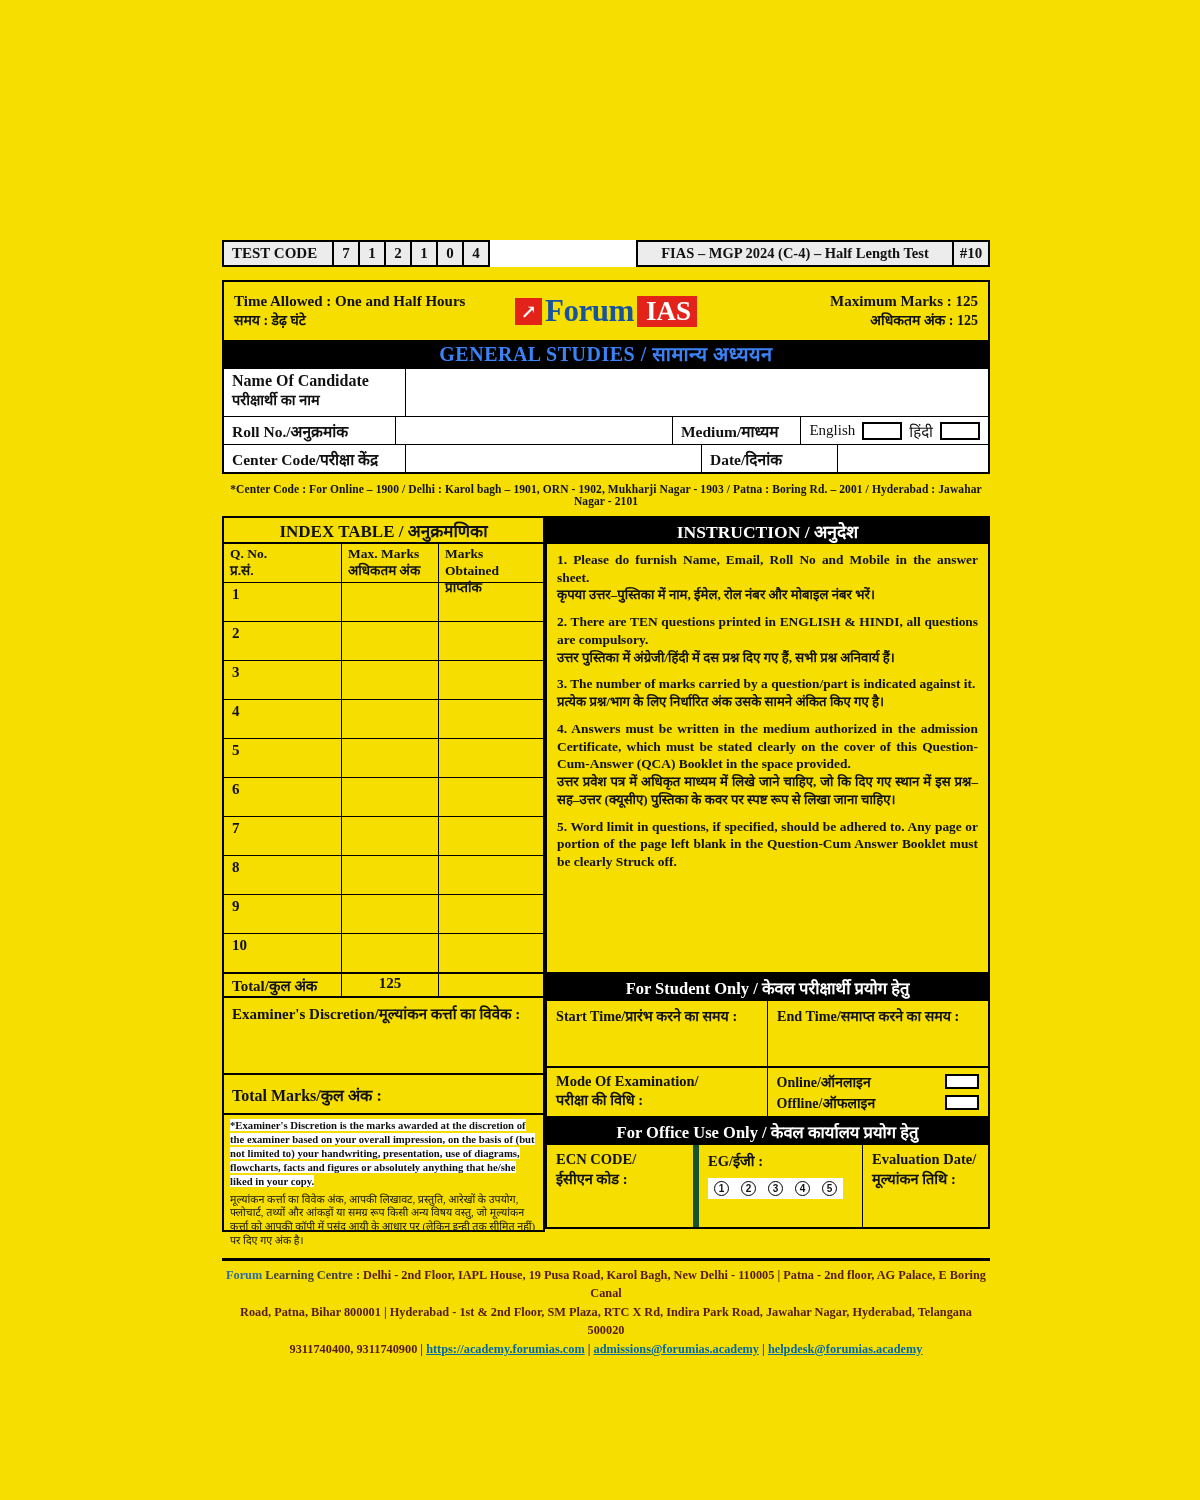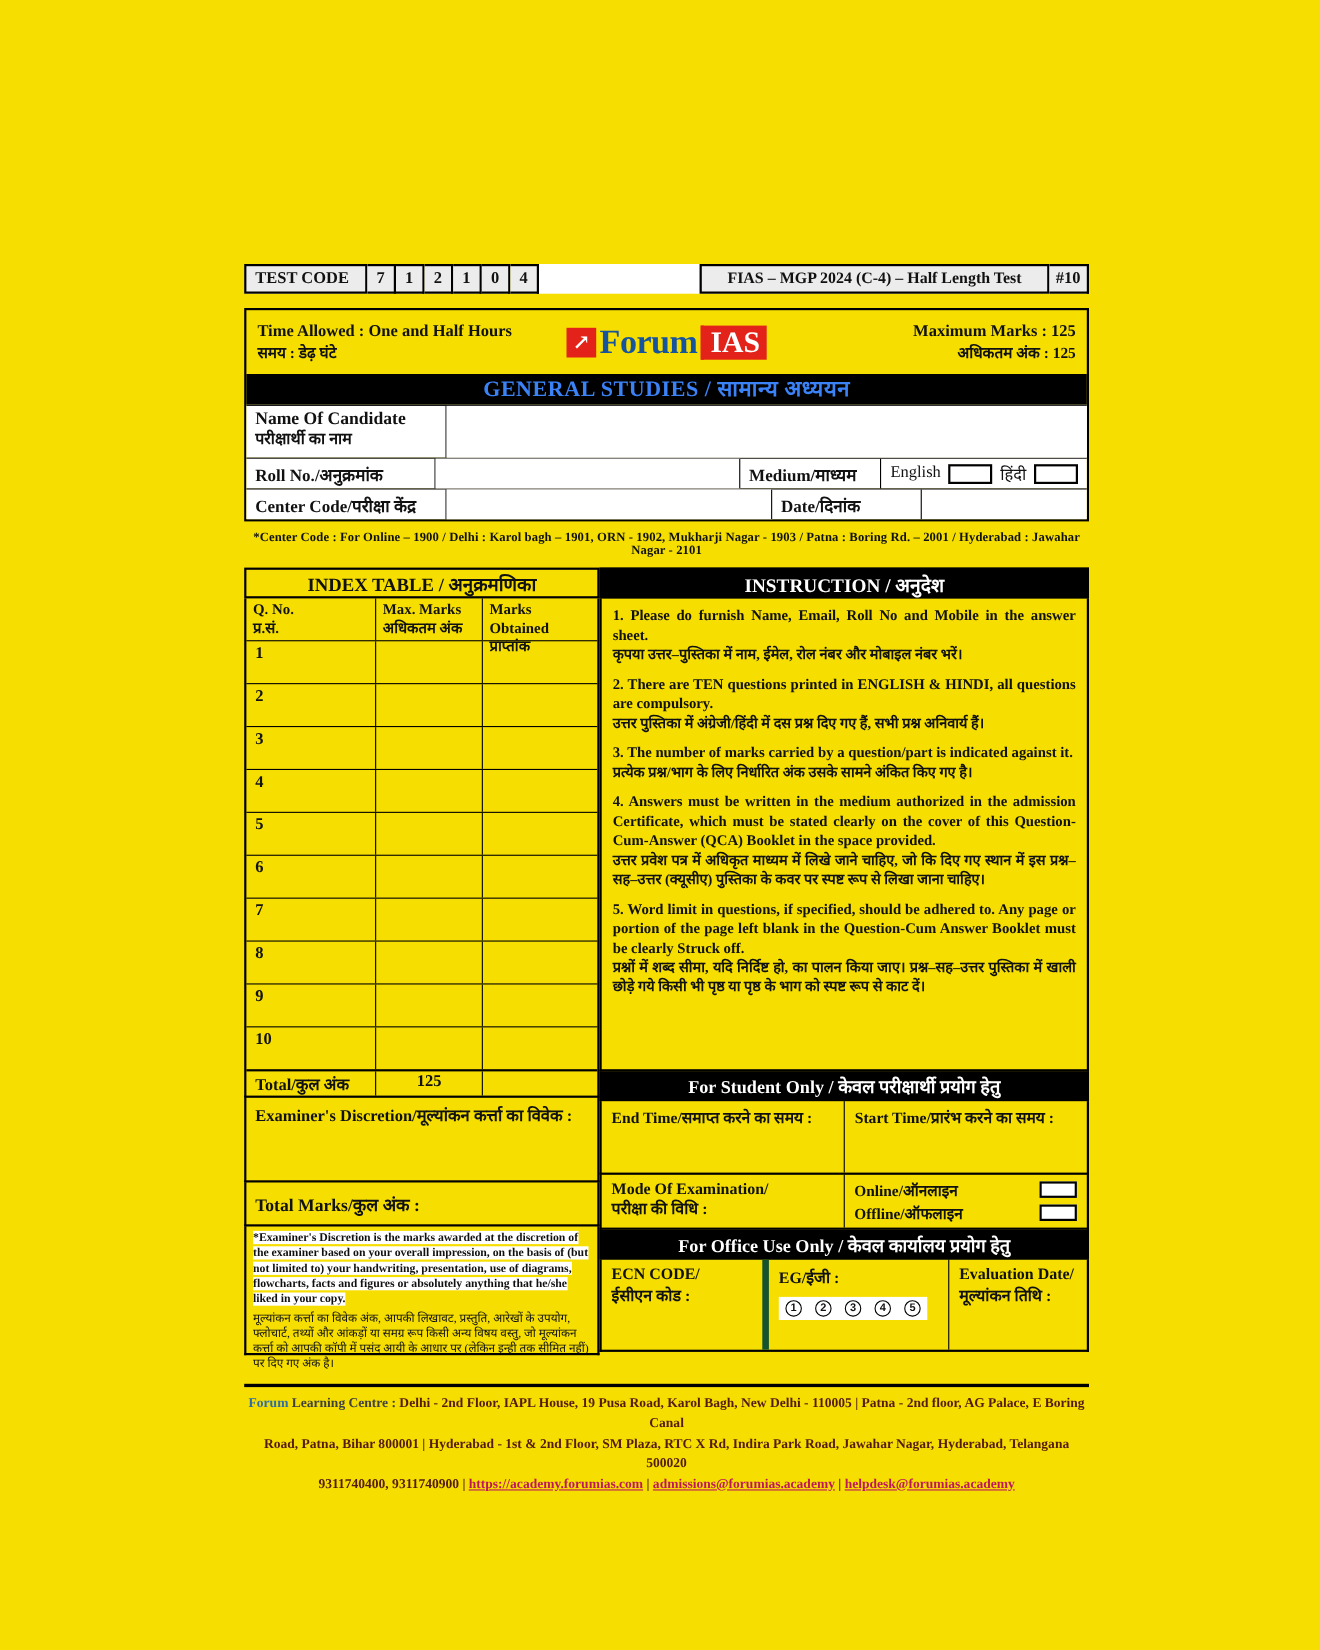--- a/index.html
+++ b/index.html
@@ -92,21 +92,21 @@
   .rc-ecn .eg{width:164px;border-right:1px solid #000;padding:5px 9px;font-weight:bold;font-size:14.5px;}
   .eg-strip{margin-top:8px;background:#FFF;display:flex;gap:12px;padding:3px 6px;width:fit-content;align-items:center;}
   .eg-circle{width:15px;height:15px;border:1.5px solid #000;border-radius:50%;font-size:10px;font-weight:bold;display:flex;align-items:center;justify-content:center;font-family:"Liberation Sans",sans-serif;}
   .rc-ecn .eval{flex:1;padding:5px 9px;font-weight:bold;font-size:14.5px;line-height:1.35;}
 
   
   .footer-line{margin-top:26px;border-top:3px solid #000;width:768px;}
   .footer{margin-top:5px;text-align:center;font-weight:bold;font-size:12.3px;color:#541b10;line-height:1.5;}
   .f-blue{color:#2e6da4;}
   .f-red{color:#404040;}
-  .f-link{text-decoration:underline;color:#be185d;}
+  .f-link{text-decoration:underline;color:#0369a1;}
 </style>
 </head>
 <body>
 
 <div class="content">
 
   <div class="testcode-row">
     <div class="tc-label">TEST CODE</div>
     <div class="tc-digit">7</div>
     <div class="tc-digit">1</div>
@@ -267,28 +267,27 @@
         <div class="instr-item">
           <div class="instr-en">3. The number of marks carried by a question/part is indicated against it.</div>
           <div class="instr-hi">प्रत्येक प्रश्न/भाग के लिए निर्धारित अंक उसके सामने अंकित किए गए है।</div>
         </div>
         <div class="instr-item">
           <div class="instr-en">4. Answers must be written in the medium authorized in the admission Certificate, which must be stated clearly on the cover of this Question-Cum-Answer (QCA) Booklet in the space provided.</div>
           <div class="instr-hi">उत्तर प्रवेश पत्र में अधिकृत माध्यम में लिखे जाने चाहिए, जो कि दिए गए स्थान में इस प्रश्न–सह–उत्तर (क्यूसीए) पुस्तिका के कवर पर स्पष्ट रूप से लिखा जाना चाहिए।</div>
         </div>
         <div class="instr-item">
           <div class="instr-en">5. Word limit in questions, if specified, should be adhered to. Any page or portion of the page left blank in the Question-Cum Answer Booklet must be clearly Struck off.</div>
-          <div class="instr-hi">प्रश्नों में शब्द सीमा, यदि निर्दिष्ट हो, का पालन किया जाए। प्रश्न–सह–उत्तर पुस्तिका में खाली छोड़े गये किसी भी पृष्ठ या पृष्ठ के भाग को स्पष्ट रूप से काट दें।</div>
         </div>
       </div>
 
       <div class="rc-bar small">For Student Only / केवल परीक्षार्थी प्रयोग हेतु</div>
       <div class="rc-times">
+        <div><span>Start Time/प्रारंभ करने का समय :</span></div>
         <div><span>End Time/समाप्त करने का समय :</span></div>
-        <div><span>Start Time/प्रारंभ करने का समय :</span></div>
       </div>
       <div class="rc-mode">
         <div class="m-left">
           <div>Mode Of Examination/</div>
           <div>परीक्षा की विधि :</div>
         </div>
         <div class="m-right">
           <div class="m-opt">
             <span>Online/ऑनलाइन</span>
             <span class="chk2"></span>

